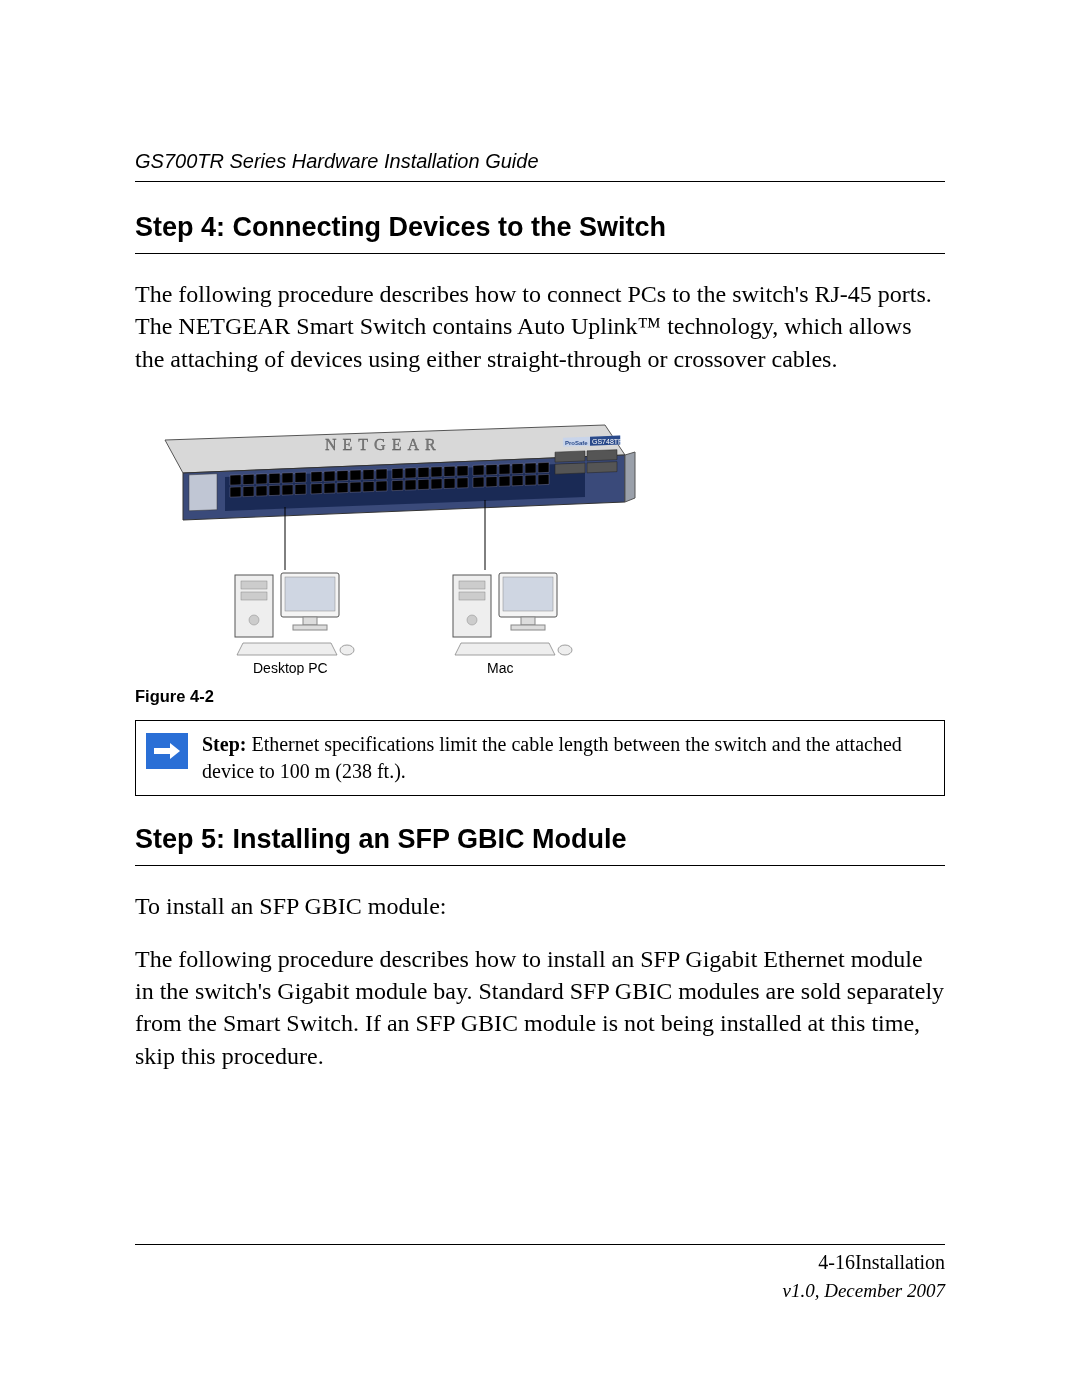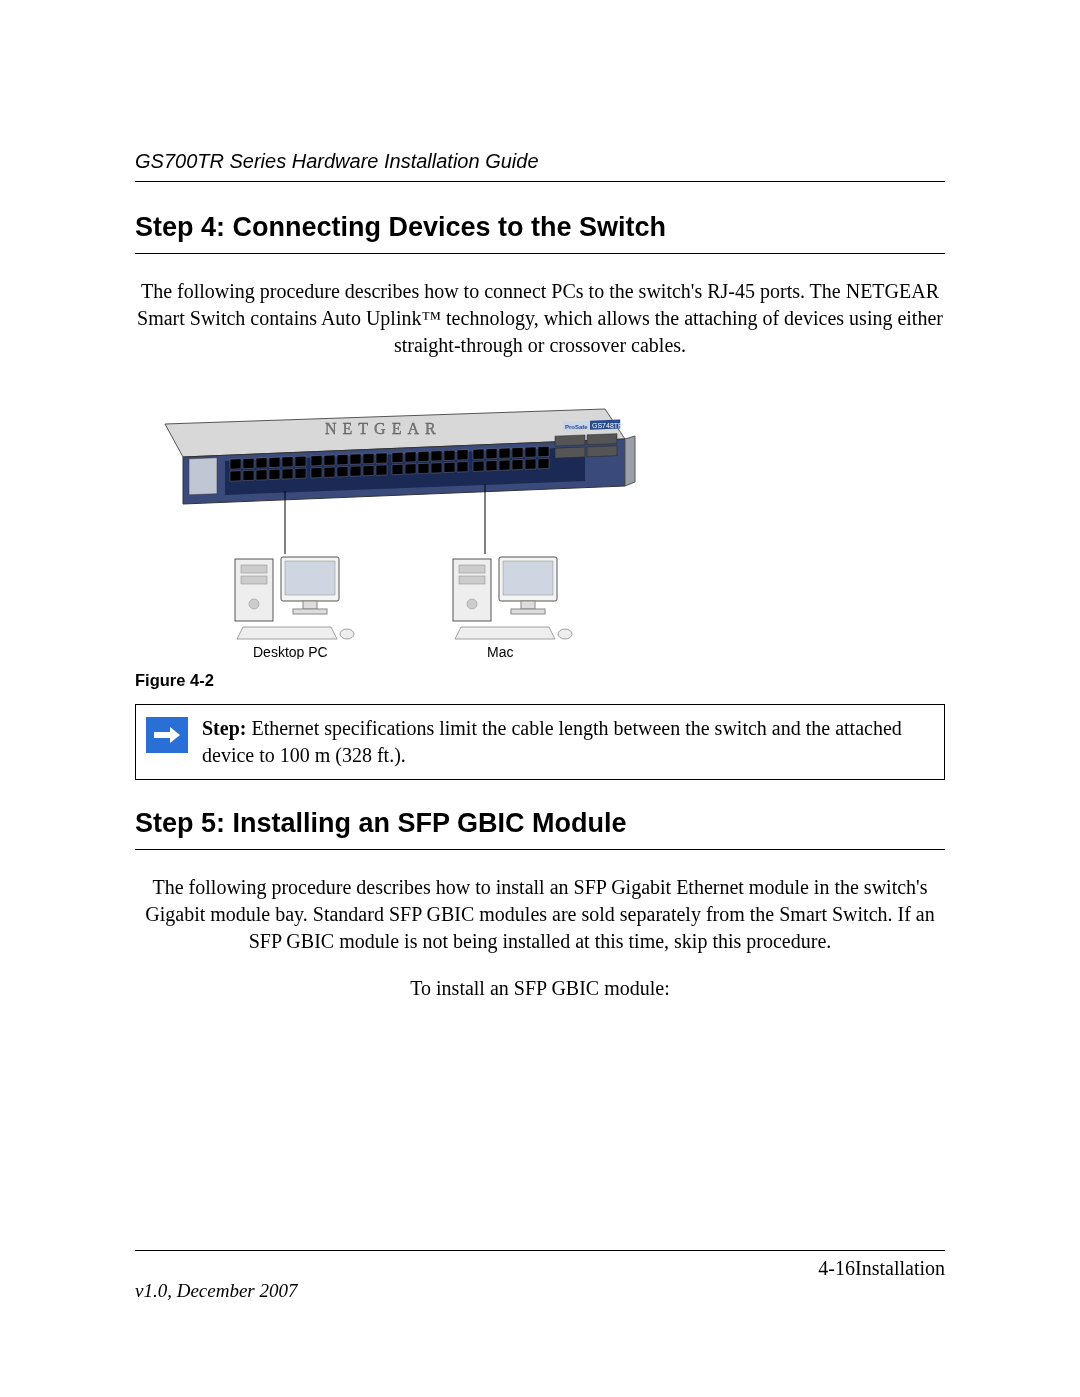--- a/index.html
+++ b/index.html
@@ -26,24 +26,23 @@
   }
   h2.step-heading {
     font-family: Arial, Helvetica, sans-serif;
     font-weight: bold;
     font-size: 27px;
     border-bottom: 1.5px solid #000;
     padding-bottom: 10px;
     margin: 20px 0 24px 0;
   }
   p.body {
-    font-size: 20px;
+    font-size: 24px;
     line-height: 1.35;
     margin: 8px 0 20px 0;
-    text-align: center;
   }
   .figure-wrap {
     margin: 10px 0 12px 0;
     text-decoration: underline;
   }
   .figure-svg {
     display: block;
   }
   .figure-caption {
     font-family: Arial, Helvetica, sans-serif;
@@ -89,23 +88,24 @@
     border-top: 1.5px solid #000;
     margin-bottom: 6px;
   }
   .footer-row {
     display: flex;
     justify-content: flex-end;
     font-size: 20px;
     font-family: "Times New Roman", Times, serif;
   }
   .footer-version {
-    text-align: left;
+    text-align: right;
     font-style: italic;
     font-size: 19px;
+    margin-top: 6px;
   }
   .svg-label {
     font-family: Arial, Helvetica, sans-serif;
     font-size: 14px;
     fill: #000;
   }
   .brand-text {
     font-family: "Times New Roman", serif;
     font-size: 16px;
     letter-spacing: 6px;
@@ -259,29 +259,29 @@
   <div class="figure-caption">Figure 4-2</div>
 
 
   <div class="note-box">
     <div class="note-icon">
       <svg width="30" height="20" viewBox="0 0 30 20">
         <path d="M2 7 L18 7 L18 2 L28 10 L18 18 L18 13 L2 13 Z" fill="#fff"></path>
       </svg>
     </div>
     <div class="note-text">
-      <b>Step:</b><span> Ethernet specifications limit the cable length between the switch and the attached device to 100 m (328 ft.).</span>
+      <b>Step:</b><span> Ethernet specifications limit the cable length between the switch and the attached device to 100 m (238 ft.).</span>
     </div>
   </div>
 
   <h2 class="step-heading">Step 5: Installing an SFP GBIC Module</h2>
 
+  <p class="body">To install an SFP GBIC module:</p>
+
   <p class="body">The following procedure describes how to install an SFP Gigabit Ethernet module in the switch's Gigabit module bay. Standard SFP GBIC modules are sold separately from the Smart Switch. If an SFP GBIC module is not being installed at this time, skip this procedure.</p>
-
-  <p class="body">To install an SFP GBIC module:</p>
 
 </div>
 
 <div class="footer">
   <div class="footer-line"></div>
   <div class="footer-row">
     <span>4-16</span>
     <span>Installation</span>
   </div>
   <div class="footer-version">v1.0, December 2007</div>

